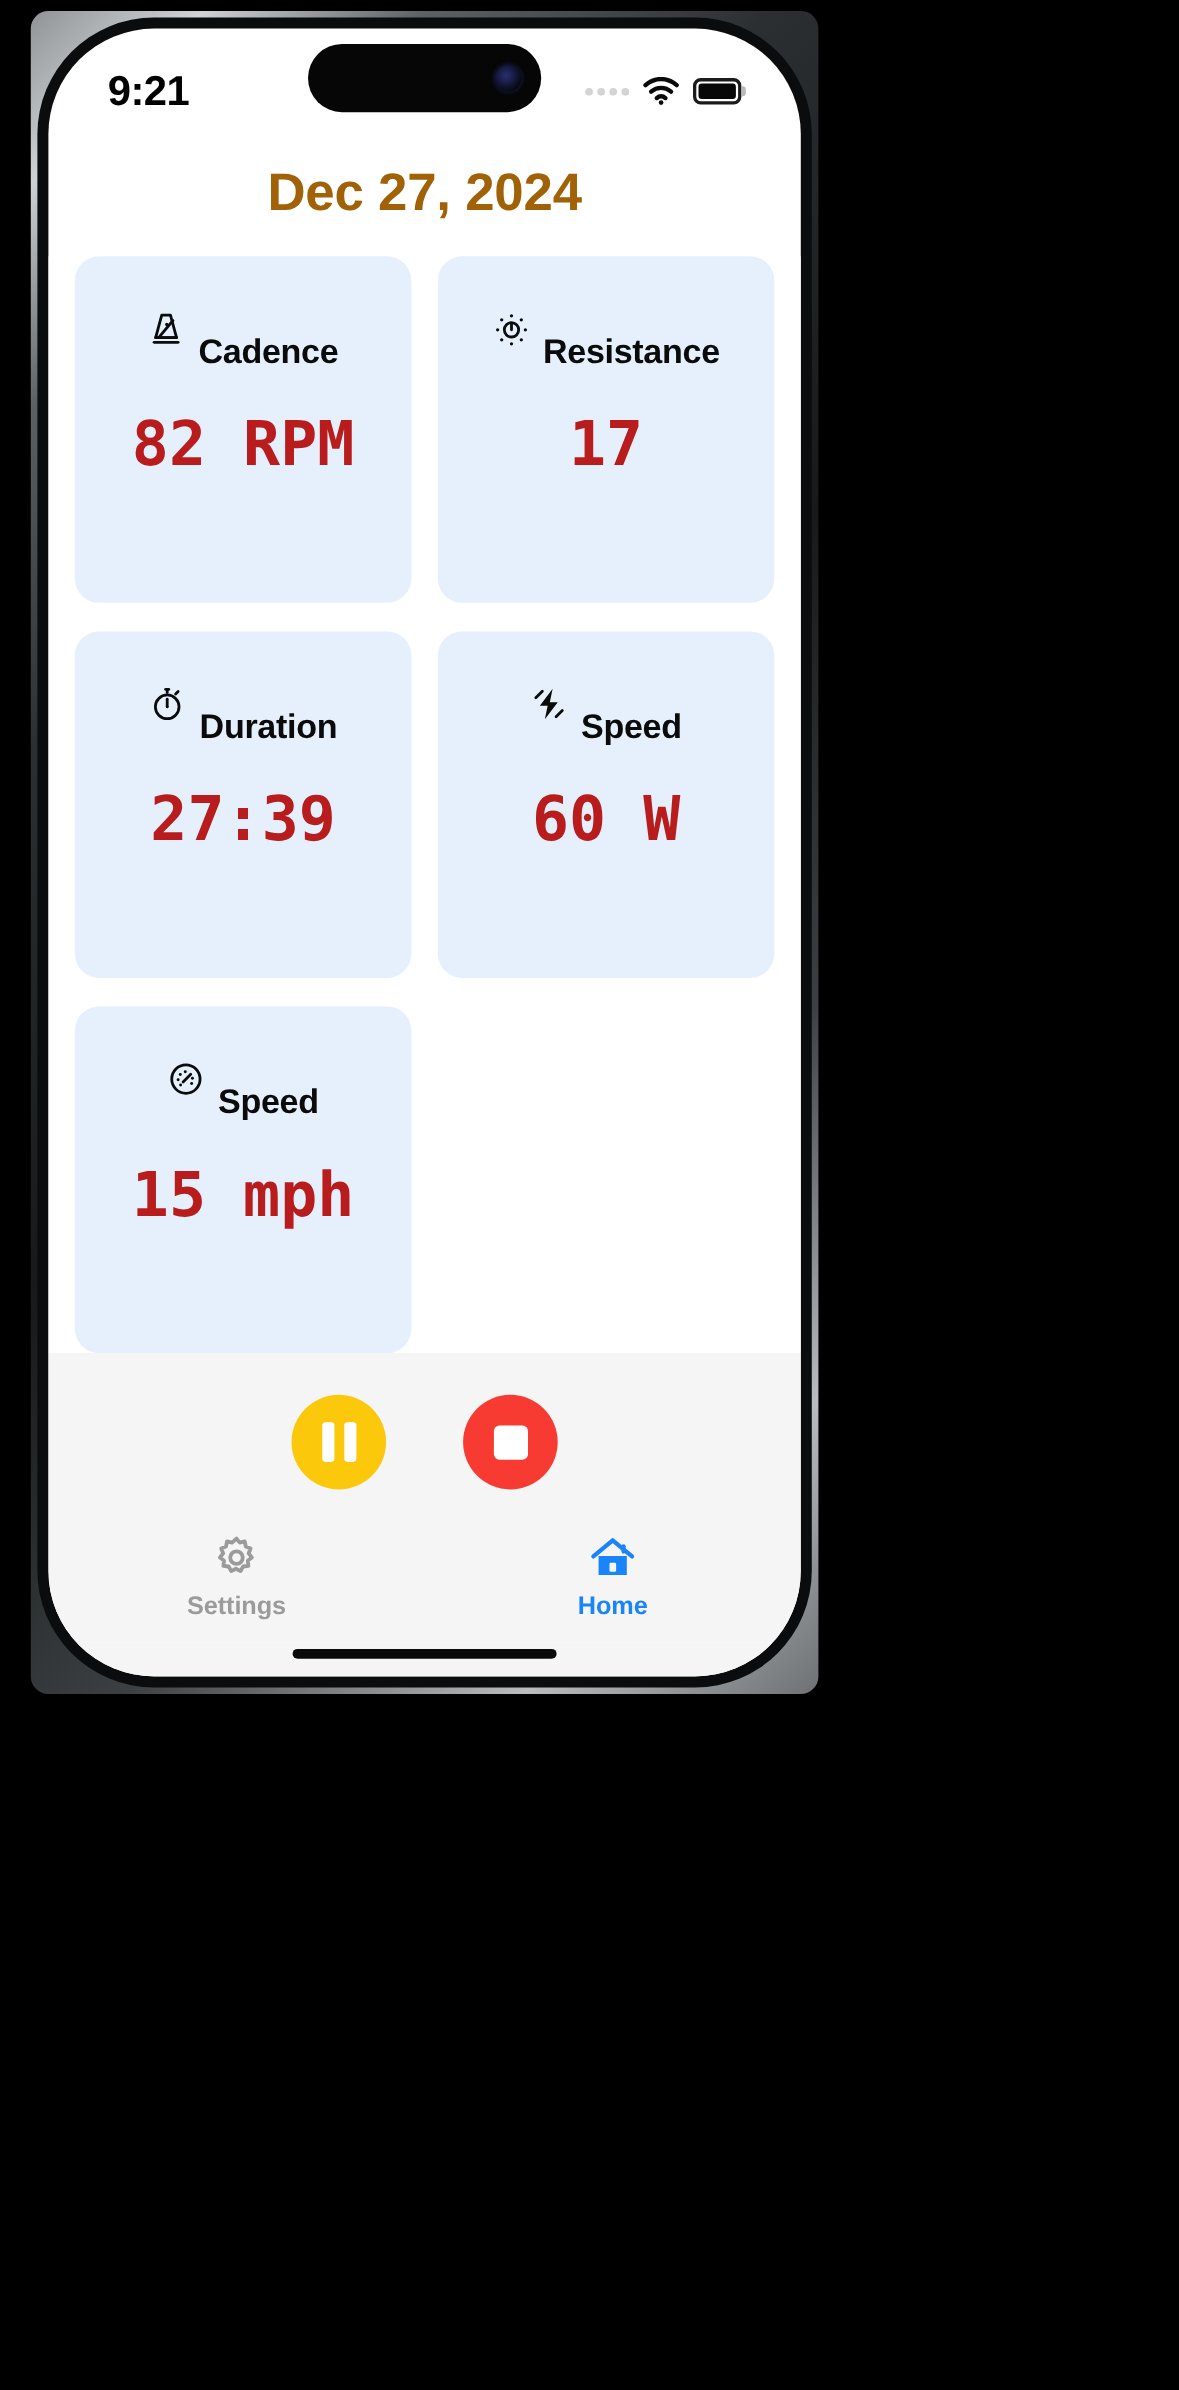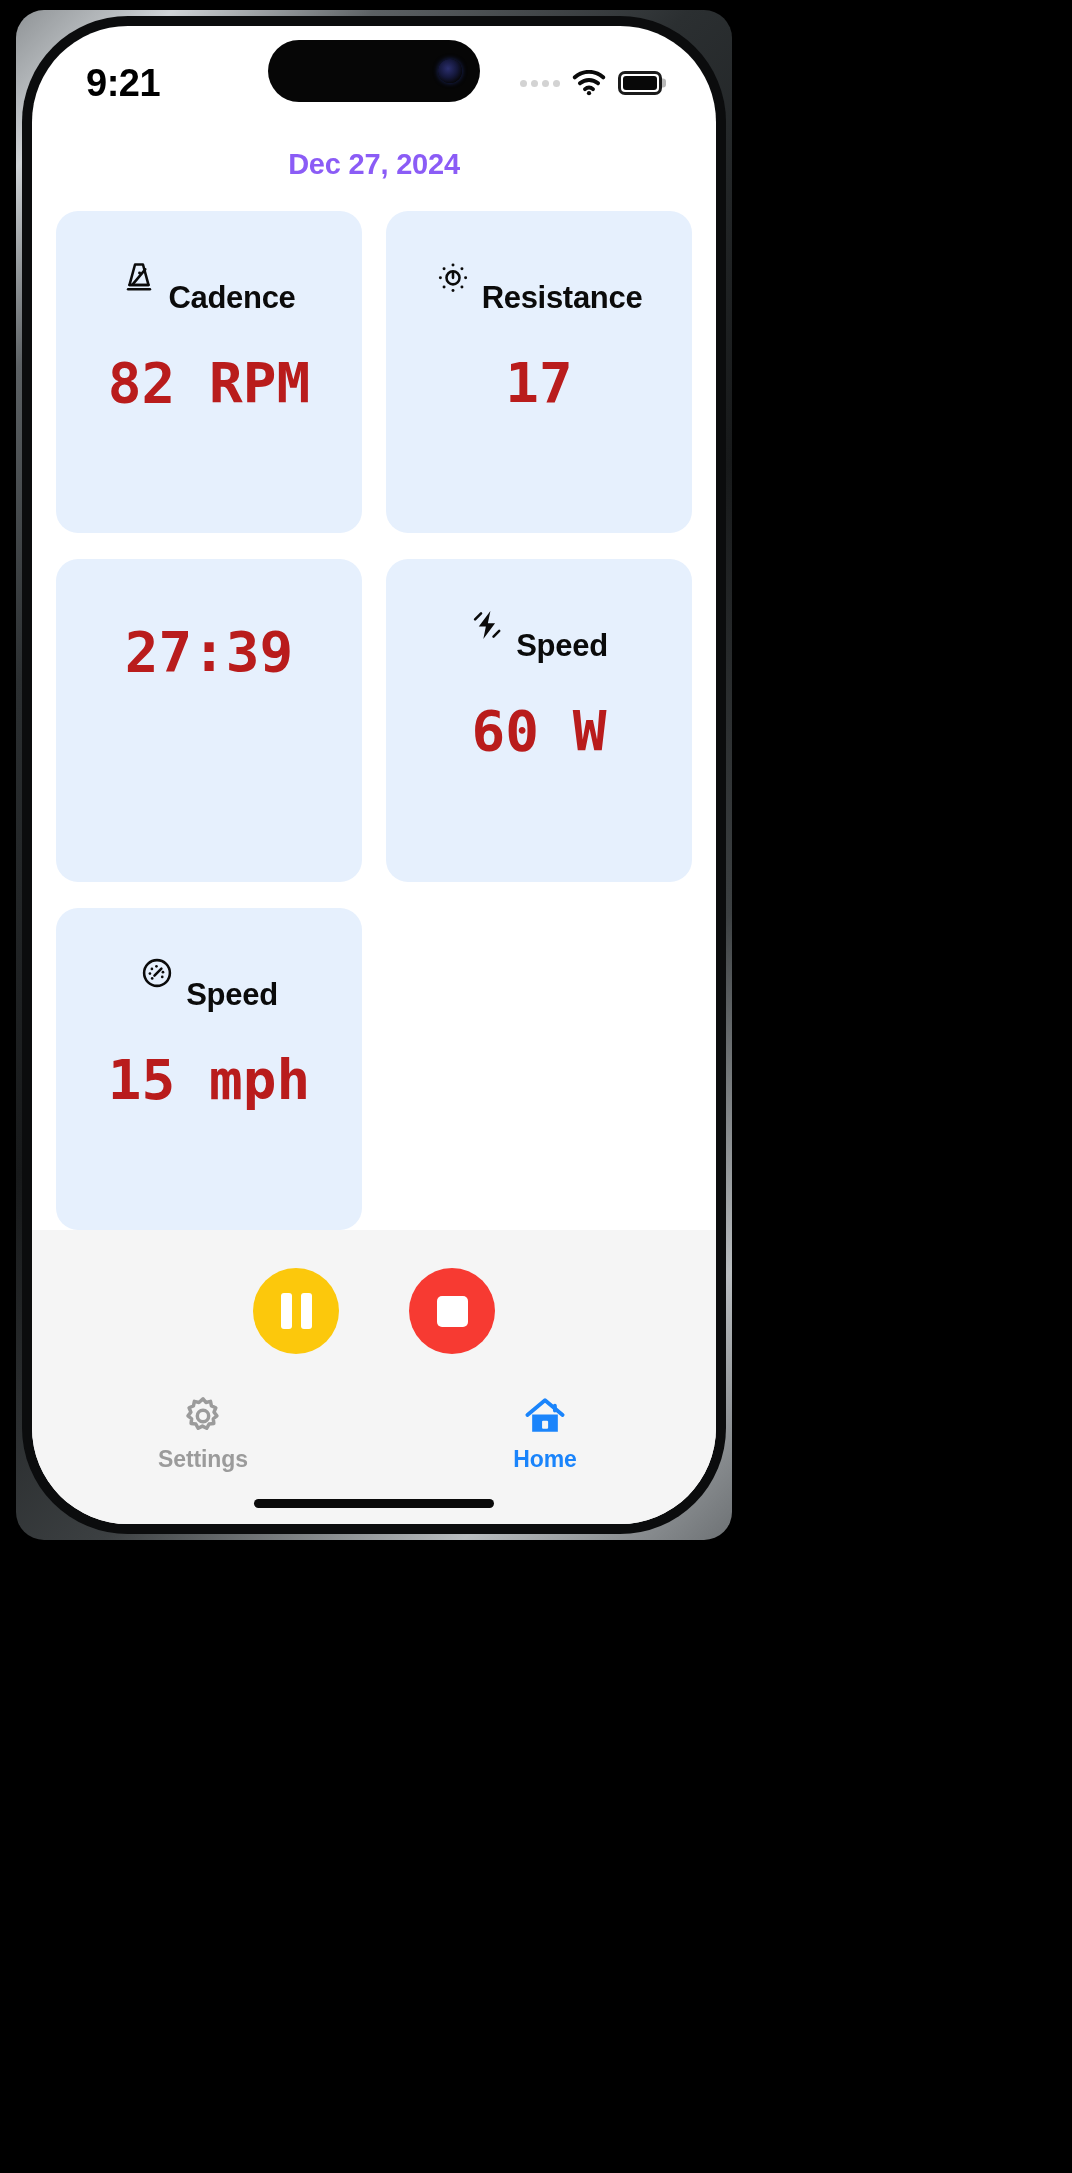--- a/index.html
+++ b/index.html
@@ -7,23 +7,23 @@
     width: 1072px; height: 2173px;
     background: #000;
     font-family: "Liberation Sans", sans-serif;
     overflow: hidden;
   }
   #stage { position: relative; width: 1072px; height: 2173px; background: #000; }
 
   
   .phone-outer {
     position: absolute;
-    left: 16px; top: 10px;
+    left: 28px; top: 10px;
     width: 716px; height: 1530px;
-    border-radius: 28px;
+    border-radius: 16px;
     background: linear-gradient(135deg,#8f9396 0%,#cfd3d6 7%,#5c6164 16%,#2b2f31 30%,#17191a 52%,#3c4042 72%,#b9bdc0 88%,#6d7174 100%);
     padding: 6px;
   }
   .phone-mid {
     width: 100%; height: 100%;
     border-radius: 106px;
     background: #0b0c0d;
     padding: 10px;
   }
   .phone-screen {
@@ -84,21 +84,21 @@
     transform: translateY(-50%);
     width: 4px; height: 9px; border-radius: 0 3px 3px 0; background: #b9b9b9;
   }
   .sb-batt i { display:block; height: 14px; margin: 0 2px; background: #080808; border-radius: 3px; width: 34px; }
 
   
   .date-header {
     flex: 0 0 auto;
     text-align: center;
     padding: 26px 0 30px 0;
-    font-size: 29px; font-weight: 700; color: #8b5cf6;
+    font-size: 48px; font-weight: 700; color: #a16207;
     letter-spacing: -0.2px;
   }
 
   
   .metrics {
     flex: 1 1 auto;
     padding: 0 24px;
     display: grid;
     grid-template-columns: 1fr 1fr;
     grid-auto-rows: 1fr;
@@ -254,20 +254,33 @@
                   <circle cx="18.3" cy="19" r="1.05" fill="currentColor"></circle>
                   <circle cx="12" cy="21.6" r="1.05" fill="currentColor"></circle>
                 </svg>
               </span>
               <span class="card-label">Resistance</span>
             </div>
             <div class="card-value">17</div>
           </div>
 
           <div class="card">
+            <div class="card-head">
+              <span class="card-icon">
+                <svg viewBox="0 0 24 24" fill="none" xmlns="http://www.w3.org/2000/svg">
+                  <circle cx="12" cy="13.8" r="7.6" stroke="currentColor" stroke-width="1.8"></circle>
+                  <path d="M12 13.8V8.9" stroke="currentColor" stroke-width="1.8" stroke-linecap="round"></path>
+                  <path d="M11 2.6h2" stroke="currentColor" stroke-width="1.8" stroke-linecap="round"></path>
+                  <path d="M12 2.6v2.1" stroke="currentColor" stroke-width="1.8" stroke-linecap="round"></path>
+                  <path d="M17.4 5.6l1.6-1.6" stroke="currentColor" stroke-width="1.8" stroke-linecap="round"></path>
+                  <circle cx="12" cy="13.8" r="0.9" fill="currentColor"></circle>
+                </svg>
+              </span>
+              <span class="card-label">Duration</span>
+            </div>
             <div class="card-value">27:39</div>
           </div>
 
           <div class="card">
             <div class="card-head">
               <span class="card-icon">
                 <svg viewBox="0 0 24 24" fill="none" xmlns="http://www.w3.org/2000/svg">
                   <path d="M14.4 2.2L6.2 13.1h5.0L9.4 21.8l8.3-11.0h-5.1l1.8-8.6z" fill="currentColor"></path>
                   <path d="M3.6 8.0l4.2-4.2M16.6 20.2l4.0-4.0" stroke="currentColor" stroke-width="1.8" stroke-linecap="round"></path>
                 </svg>

